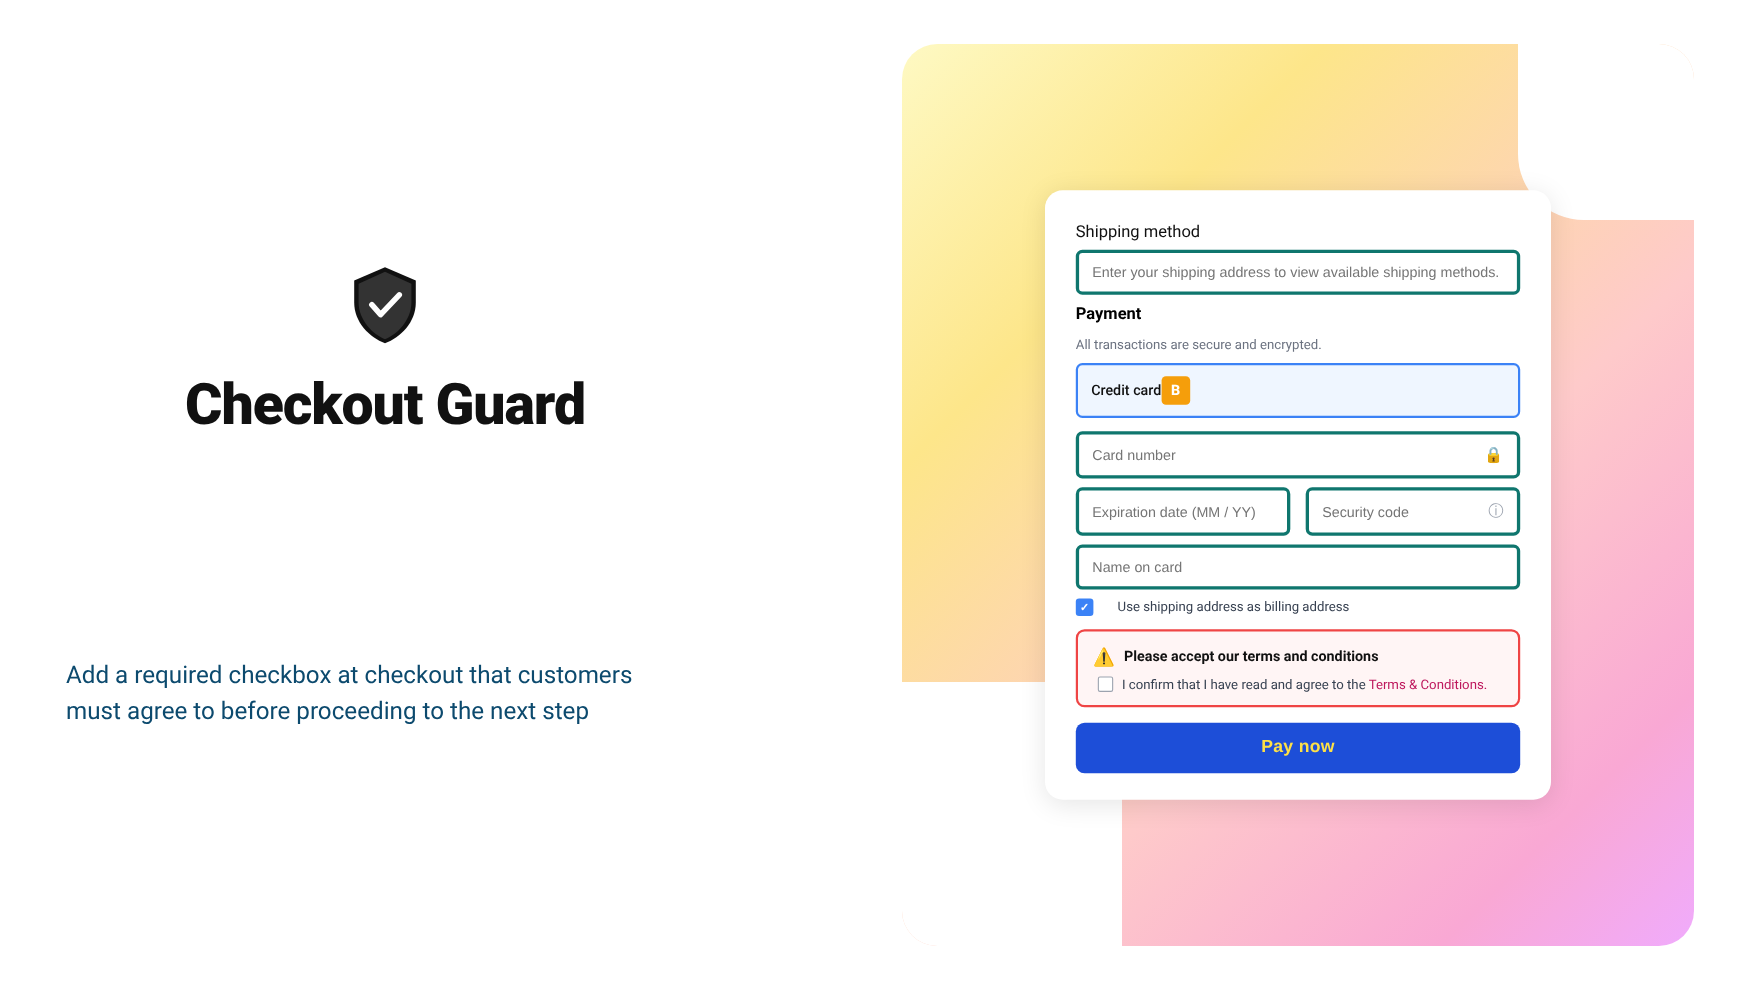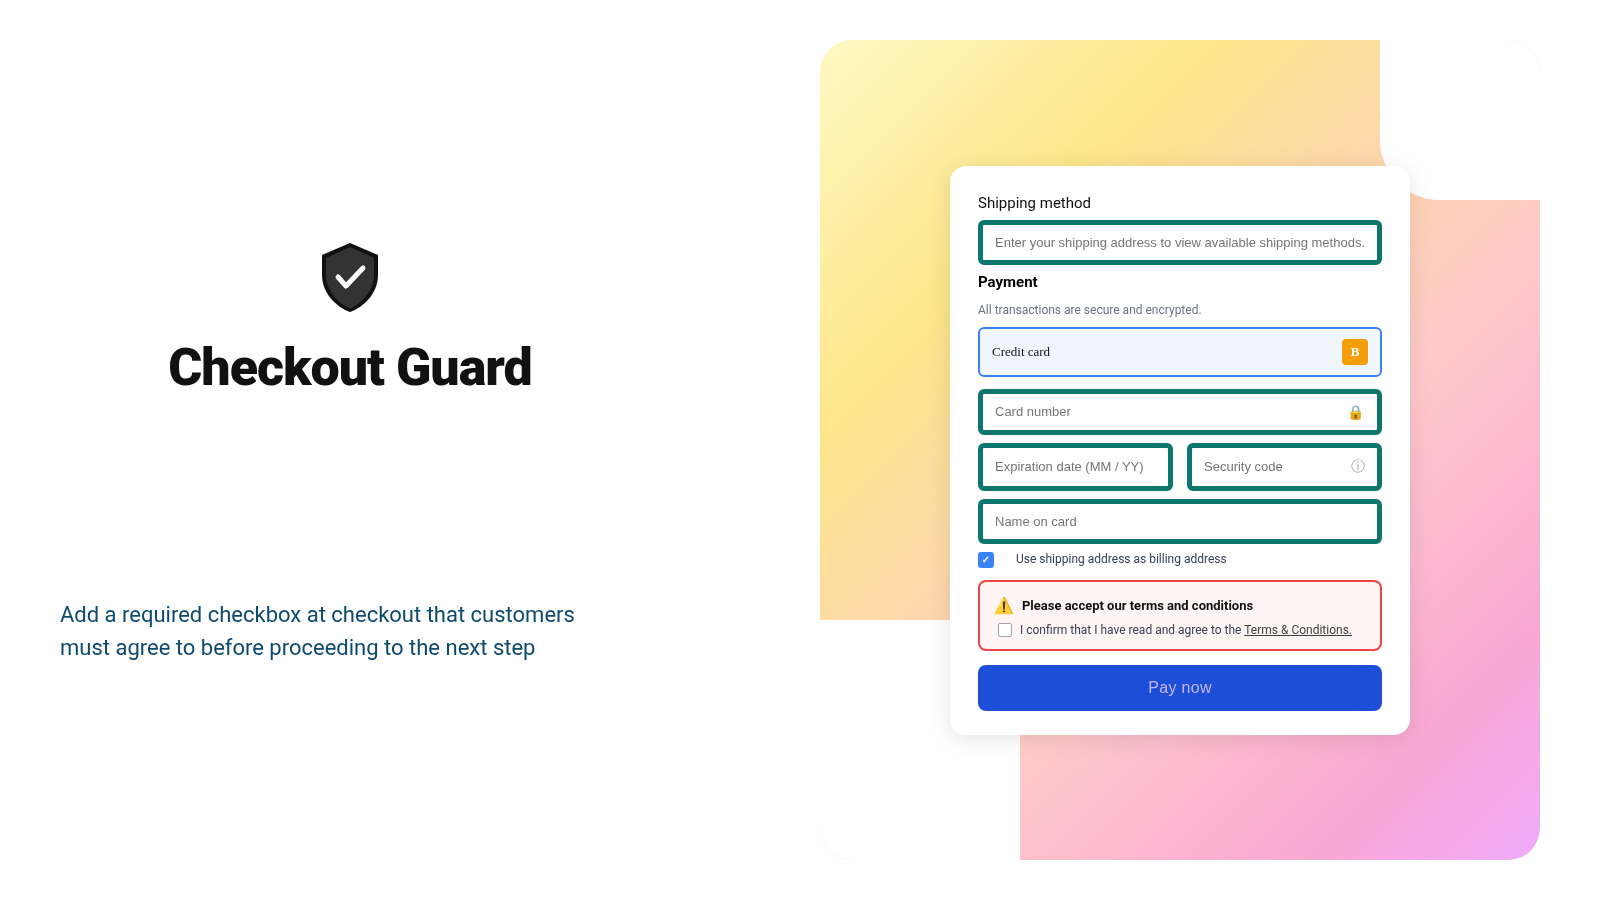--- a/index.html
+++ b/index.html
@@ -124,27 +124,25 @@
 
     .payment-subtitle {
       font-size: 12px;
       color: #6b7280;
       margin-bottom: 10px;
     }
 
     .credit-card-row {
       display: flex;
       align-items: center;
-      justify-content: space-between;
       border: 2px solid #3b82f6;
       border-radius: 6px;
       padding: 10px 12px;
       background: #eff6ff;
       margin-bottom: 12px;
-      font-family: Liberation Serif, serif;
     }
 
     .credit-card-label {
       font-size: 13px;
       color: #111111;
       font-weight: 500;
     }
 
     .badge-b {
       background: #f59e0b;
@@ -154,21 +152,21 @@
       width: 26px;
       height: 26px;
       border-radius: 4px;
       display: flex;
       align-items: center;
       justify-content: center;
     }
 
     .form-field {
       width: 100%;
-      border: 5px solid #0f766e;
+      border: 3px solid #0f766e;
       border-radius: 6px;
       padding: 10px 12px;
       font-size: 13px;
       color: #9ca3af;
       background: #ffffff;
       outline: none;
       margin-bottom: 8px;
       display: flex;
       align-items: center;
       justify-content: space-between;
@@ -277,33 +275,32 @@
       background: #ffffff;
       flex-shrink: 0;
     }
 
     .terms-confirm-text {
       font-size: 12px;
       color: #374151;
     }
 
     .terms-link {
-      color: #404040;
-      text-decoration: underline;
+      color: #be185d;
     }
 
     .pay-button {
       width: 100%;
       background: #1d4ed8;
-      color: #c4b5fd;
+      color: #fde047;
       border: none;
       border-radius: 8px;
       padding: 14px;
       font-size: 16px;
-      font-weight: 400;
+      font-weight: 700;
       cursor: pointer;
       letter-spacing: 0.3px;
     }
   </style>
 </head>
 <body>
 
 <div class="left-section">
   <div class="logo-row">
 

